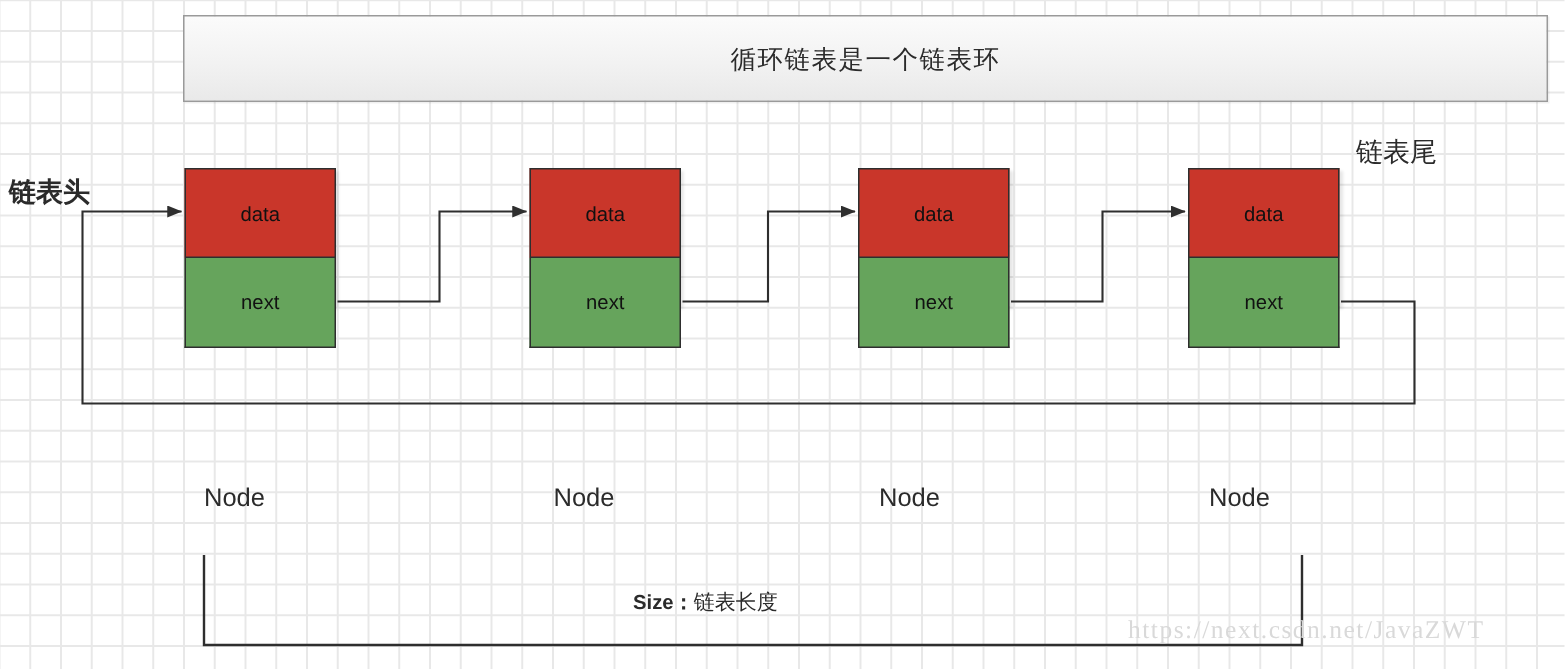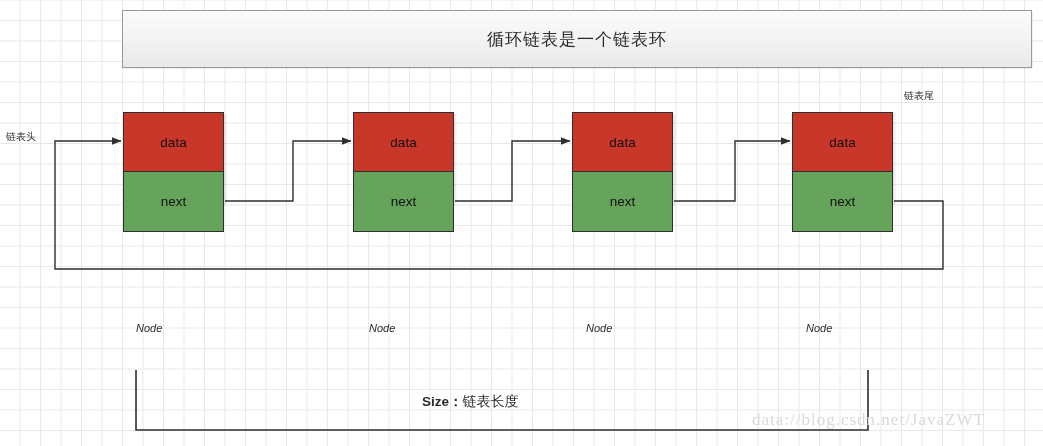--- a/index.html
+++ b/index.html
@@ -82,26 +82,25 @@
     pointer-events: none;
   }
 
   
   .label {
     position: absolute;
     color: #2b2b2b;
     white-space: nowrap;
   }
   .label-cjk {
-    font-size: 10px;
+    font-size: 18px;
     font-family: "Liberation Serif", "DejaVu Serif", serif;
   }
   .label-node {
-    font-size: 11px;
-    font-style: italic;
+    font-size: 17px;
   }
   .label-size {
     font-size: 13.5px;
     font-weight: bold;
     margin-left: 34px;
   }
   .label-size .size-cjk {
     font-weight: normal;
     font-family: "Liberation Serif", "DejaVu Serif", serif;
     font-size: 14px;
@@ -119,21 +118,21 @@
 </style>
 </head>
 <body>
 
 <div id="canvas">
 
   <div id="title-bar">
     <span id="title-text">循环链表是一个链表环</span>
   </div>
 
-  <div class="label label-cjk" style="left:6px; top:130px;">链表头</div>
+  <div class="label label-cjk" style="left:6px; top:116px;font-weight:bold;">链表头</div>
   <div class="label label-cjk" style="left:904px; top:89px;">链表尾</div>
 
   <div class="node" style="left:123px; top:112px;">
     <div class="cell cell-data">data</div>
     <div class="cell cell-next">next</div>
   </div>
 
   <div class="node" style="left:353px; top:112px;">
     <div class="cell cell-data">data</div>
     <div class="cell cell-next">next</div>
@@ -169,15 +168,15 @@
 
   <div class="label label-node" style="left:136px; top:322px;">Node</div>
   <div class="label label-node" style="left:369px; top:322px;">Node</div>
   <div class="label label-node" style="left:586px; top:322px;">Node</div>
   <div class="label label-node" style="left:806px; top:322px;">Node</div>
 
   <div class="label label-size" style="left:388px; top:393px;">
     <span>Size：</span><span class="size-cjk">链表长度</span>
   </div>
 
-  <div id="watermark">data://blog.csdn.net/JavaZWT</div>
+  <div id="watermark">https://next.csdn.net/JavaZWT</div>
 
 </div>
 
 </body></html>

